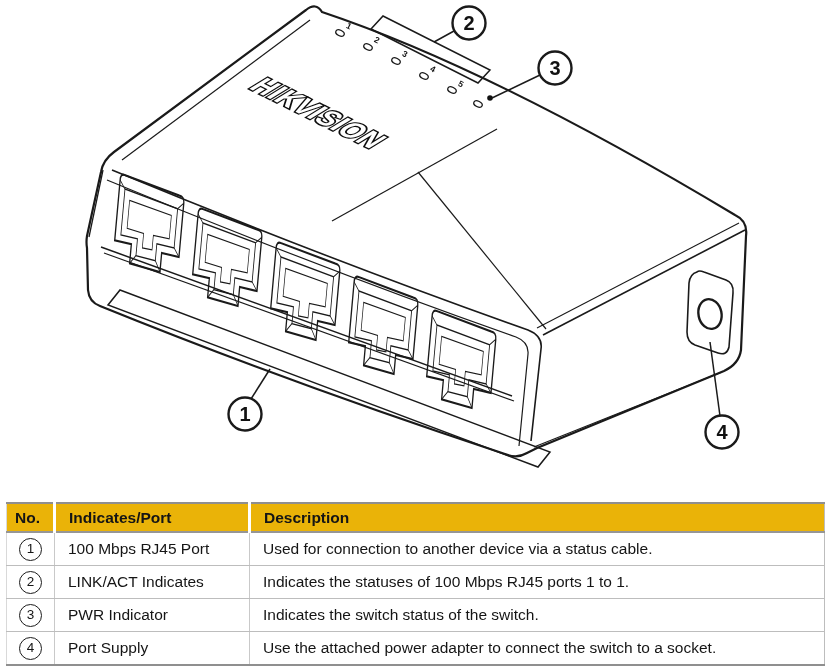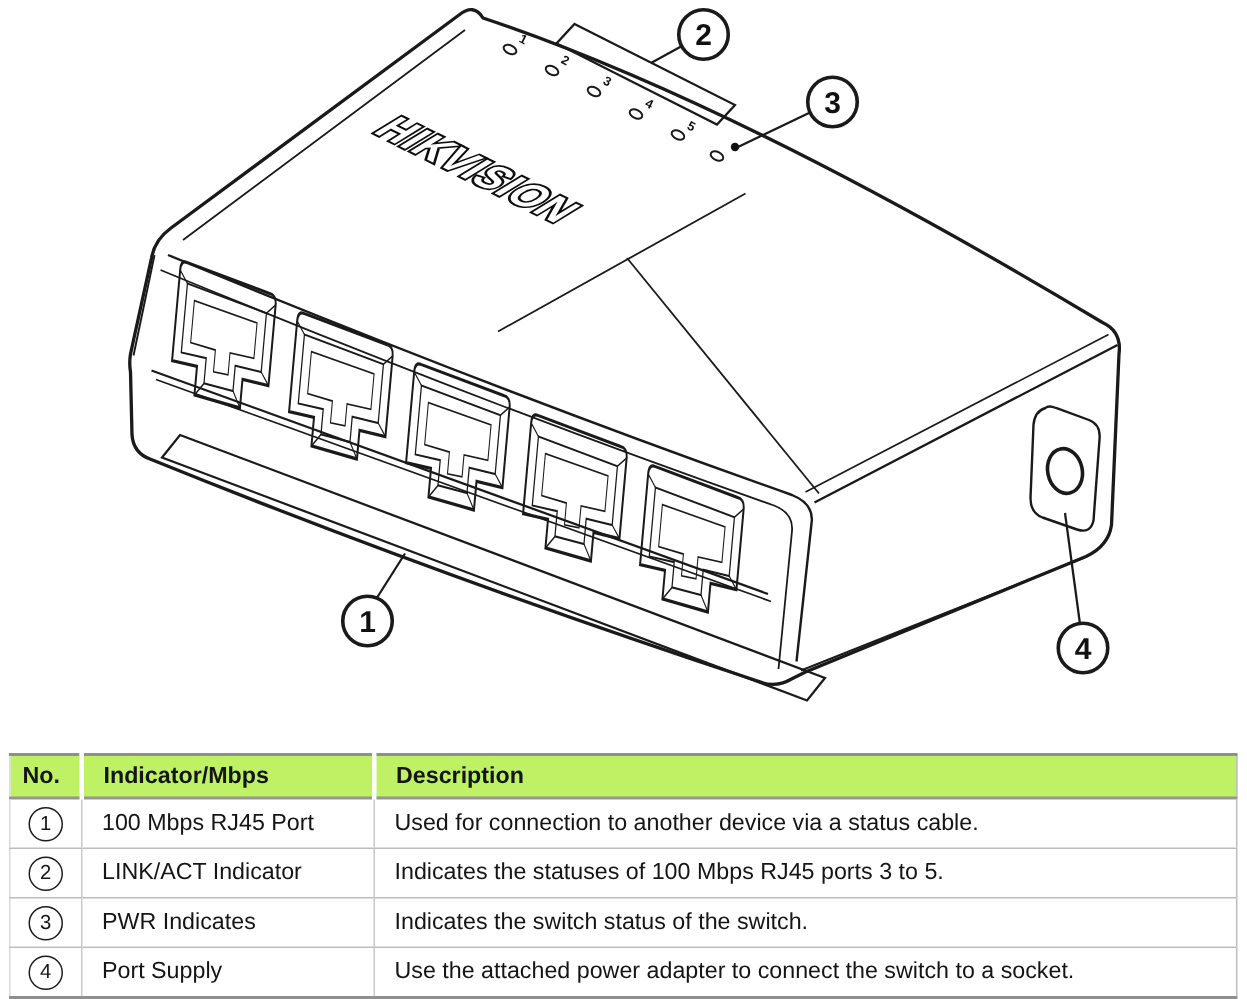--- a/index.html
+++ b/index.html
@@ -5,21 +5,21 @@
   html,body{margin:0;padding:0;background:#ffffff;}
   .page{position:relative;width:831px;height:666px;background:#ffffff;overflow:hidden;
         font-family:"Liberation Sans",sans-serif;color:#1a1a1a;}
   .diagram{position:absolute;left:0;top:0;width:831px;height:500px;}
   svg .ln{stroke:#1a1a1a;fill:none;}
   
   .spec-table{position:absolute;left:6px;top:502px;width:819px;border-collapse:collapse;
               table-layout:fixed;font-size:15.5px;color:#151515;
               border-top:2px solid #8f8f8f;border-bottom:3px solid #8f8f8f;
               border-left:1px solid #d9d9d9;border-right:1px solid #bdbdbd;}
-  .spec-table th{background:#bef264;font-weight:bold;text-align:left;height:27px;
+  .spec-table th{background:#eab308;font-weight:bold;text-align:left;height:27px;
                  padding:0 4px 0 8px;border-bottom:2px solid #969696;}
   .spec-table th + th{border-left:3px solid #ffffff;padding-left:13px;}
   .spec-table td{background:#ffffff;height:32px;vertical-align:middle;
                  padding:0 4px 0 8px;border-bottom:1px solid #bdbdbd;}
   .spec-table td + td{border-left:1px solid #c9c9c9;padding-left:13px;}
   .spec-table tr:last-child td{border-bottom:none;}
   .col-no{width:48px;}
   .col-ind{width:195px;}
   .circ-num{display:inline-flex;align-items:center;justify-content:center;
             width:21px;height:21px;border:1.5px solid #1c1c1c;border-radius:50%;
@@ -143,38 +143,38 @@
 
   <table class="spec-table">
     <colgroup>
         <col class="col-no">
         <col class="col-ind">
         <col>
       </colgroup>
     <thead>
       <tr>
         <th>No.</th>
-        <th>Indicator/Mbps</th>
+        <th>Indicates/Port</th>
         <th>Description</th>
       </tr>
     </thead>
     <tbody>
       <tr>
         <td><span class="circ-num">1</span></td>
         <td>100 Mbps RJ45 Port</td>
         <td>Used for connection to another device via a status cable.</td>
       </tr>
       <tr>
         <td><span class="circ-num">2</span></td>
-        <td>LINK/ACT Indicator</td>
-        <td>Indicates the statuses of 100 Mbps RJ45 ports 3 to 5.</td>
+        <td>LINK/ACT Indicates</td>
+        <td>Indicates the statuses of 100 Mbps RJ45 ports 1 to 1.</td>
       </tr>
       <tr>
         <td><span class="circ-num">3</span></td>
-        <td>PWR Indicates</td>
+        <td>PWR Indicator</td>
         <td>Indicates the switch status of the switch.</td>
       </tr>
       <tr>
         <td><span class="circ-num">4</span></td>
         <td>Port Supply</td>
         <td>Use the attached power adapter to connect the switch to a socket.</td>
       </tr>
     </tbody>
   </table>
 </div>

